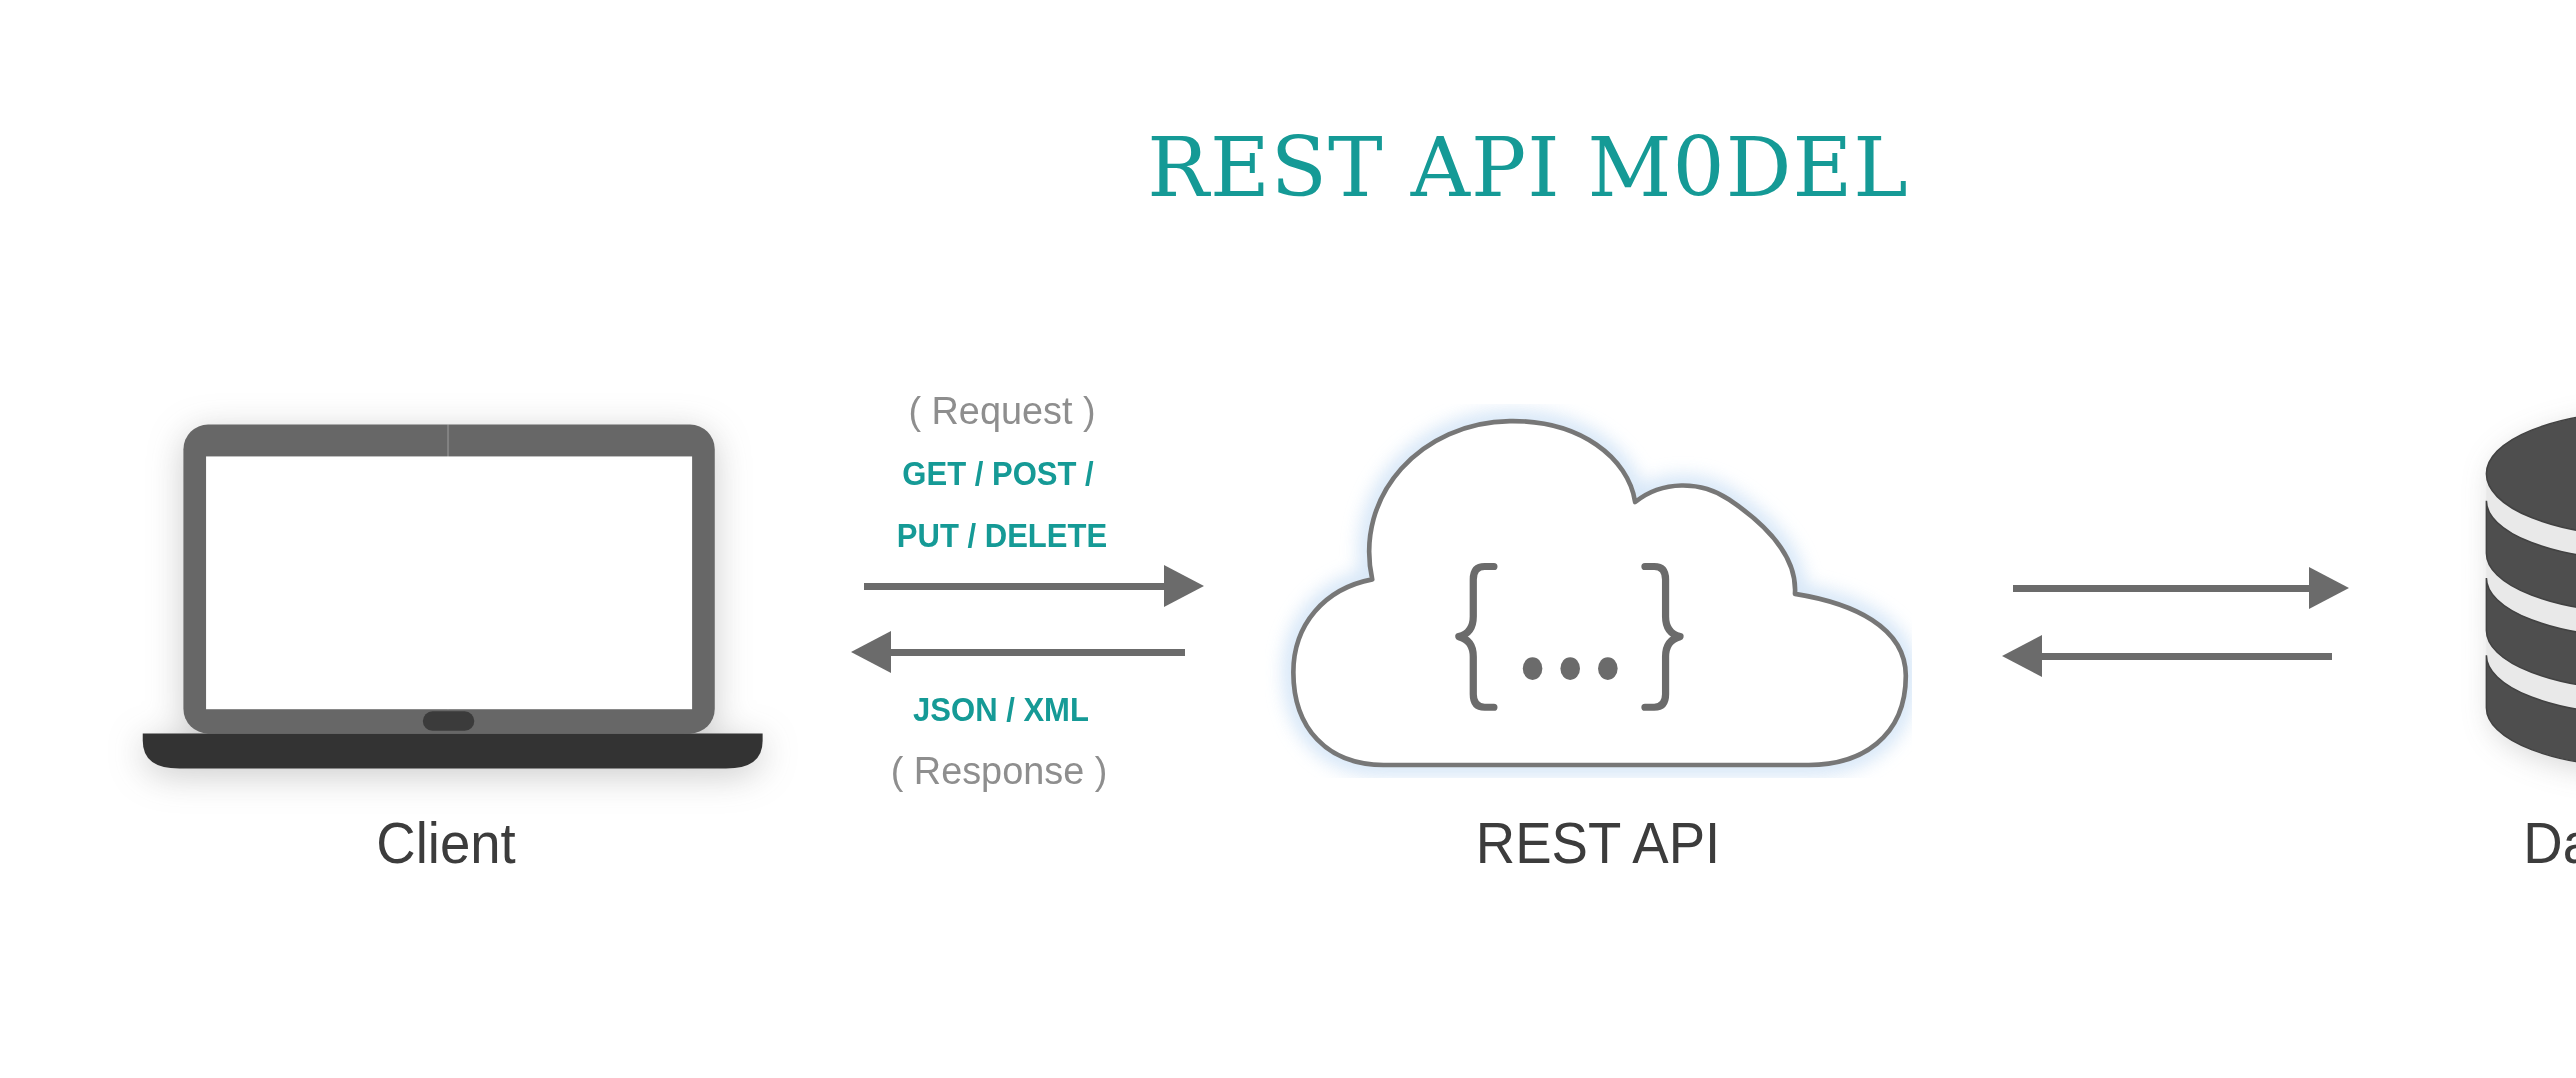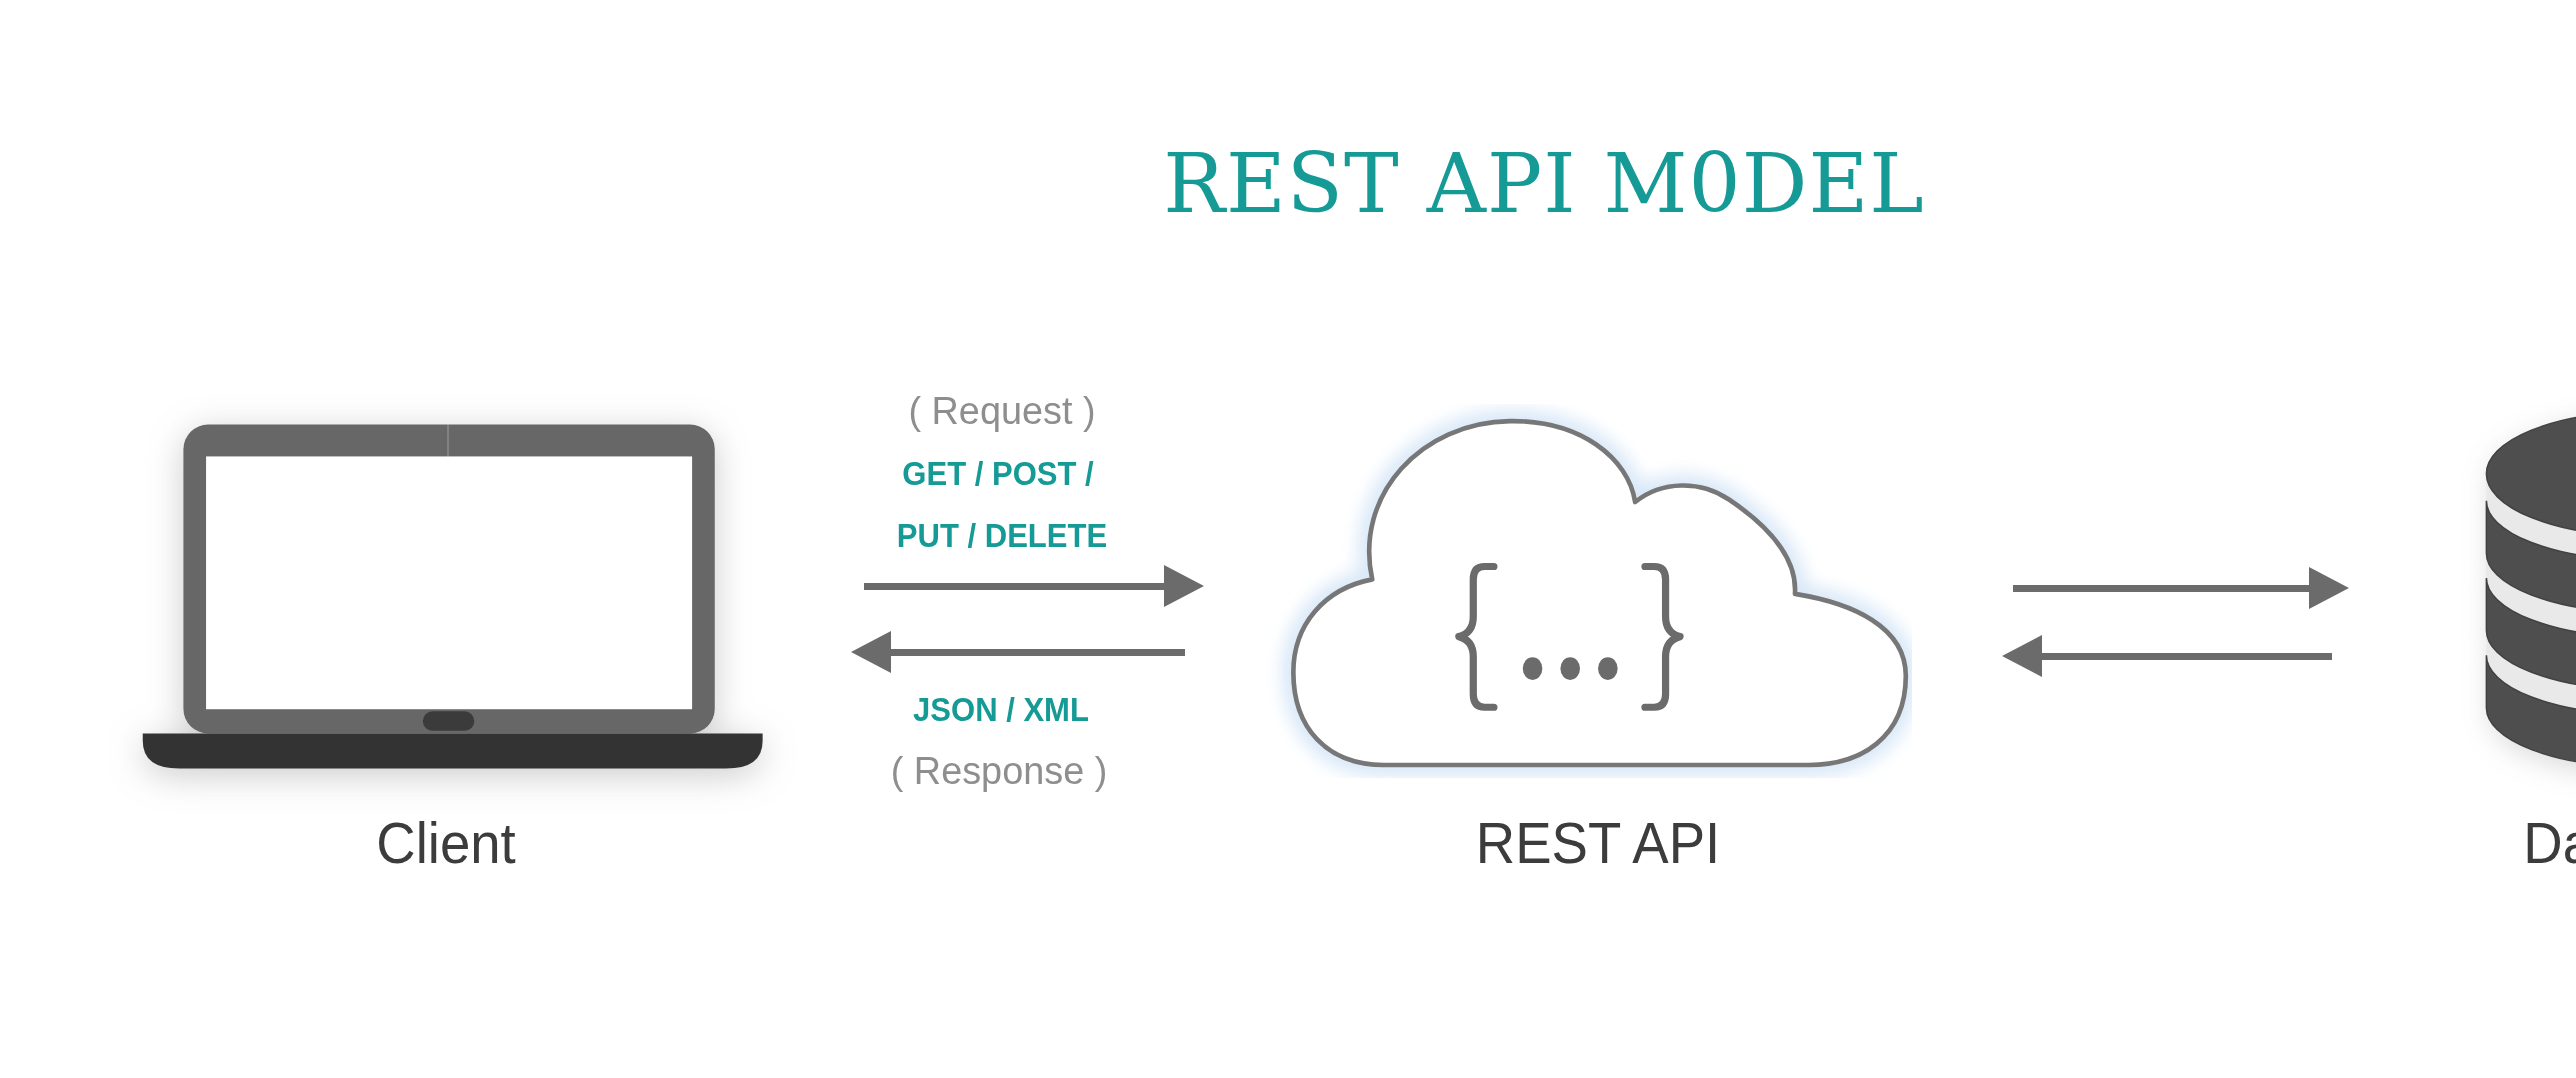--- a/index.html
+++ b/index.html
@@ -27,21 +27,21 @@
   }
   .abs{position:absolute;}
   #title{
     top:123px;left:1528px;
     transform:translateX(-50%);
     font-family:"DejaVu Serif", serif;
     font-size:82px;font-weight:400;
     letter-spacing:1px;
     color:var(--accent-teal);
     white-space:nowrap;
-    margin:16px;line-height:1.1;
+    margin:0;line-height:1.1;
   }
   .node-label{
     font-size:58px;line-height:1;
     color:var(--label-dark);
     white-space:nowrap;
     transform:translateX(-50%) scaleX(0.94);
     transform-origin:center;
   }
   #client-label{top:814px;left:446px;}
   #api-label{top:814px;left:1598px;}

